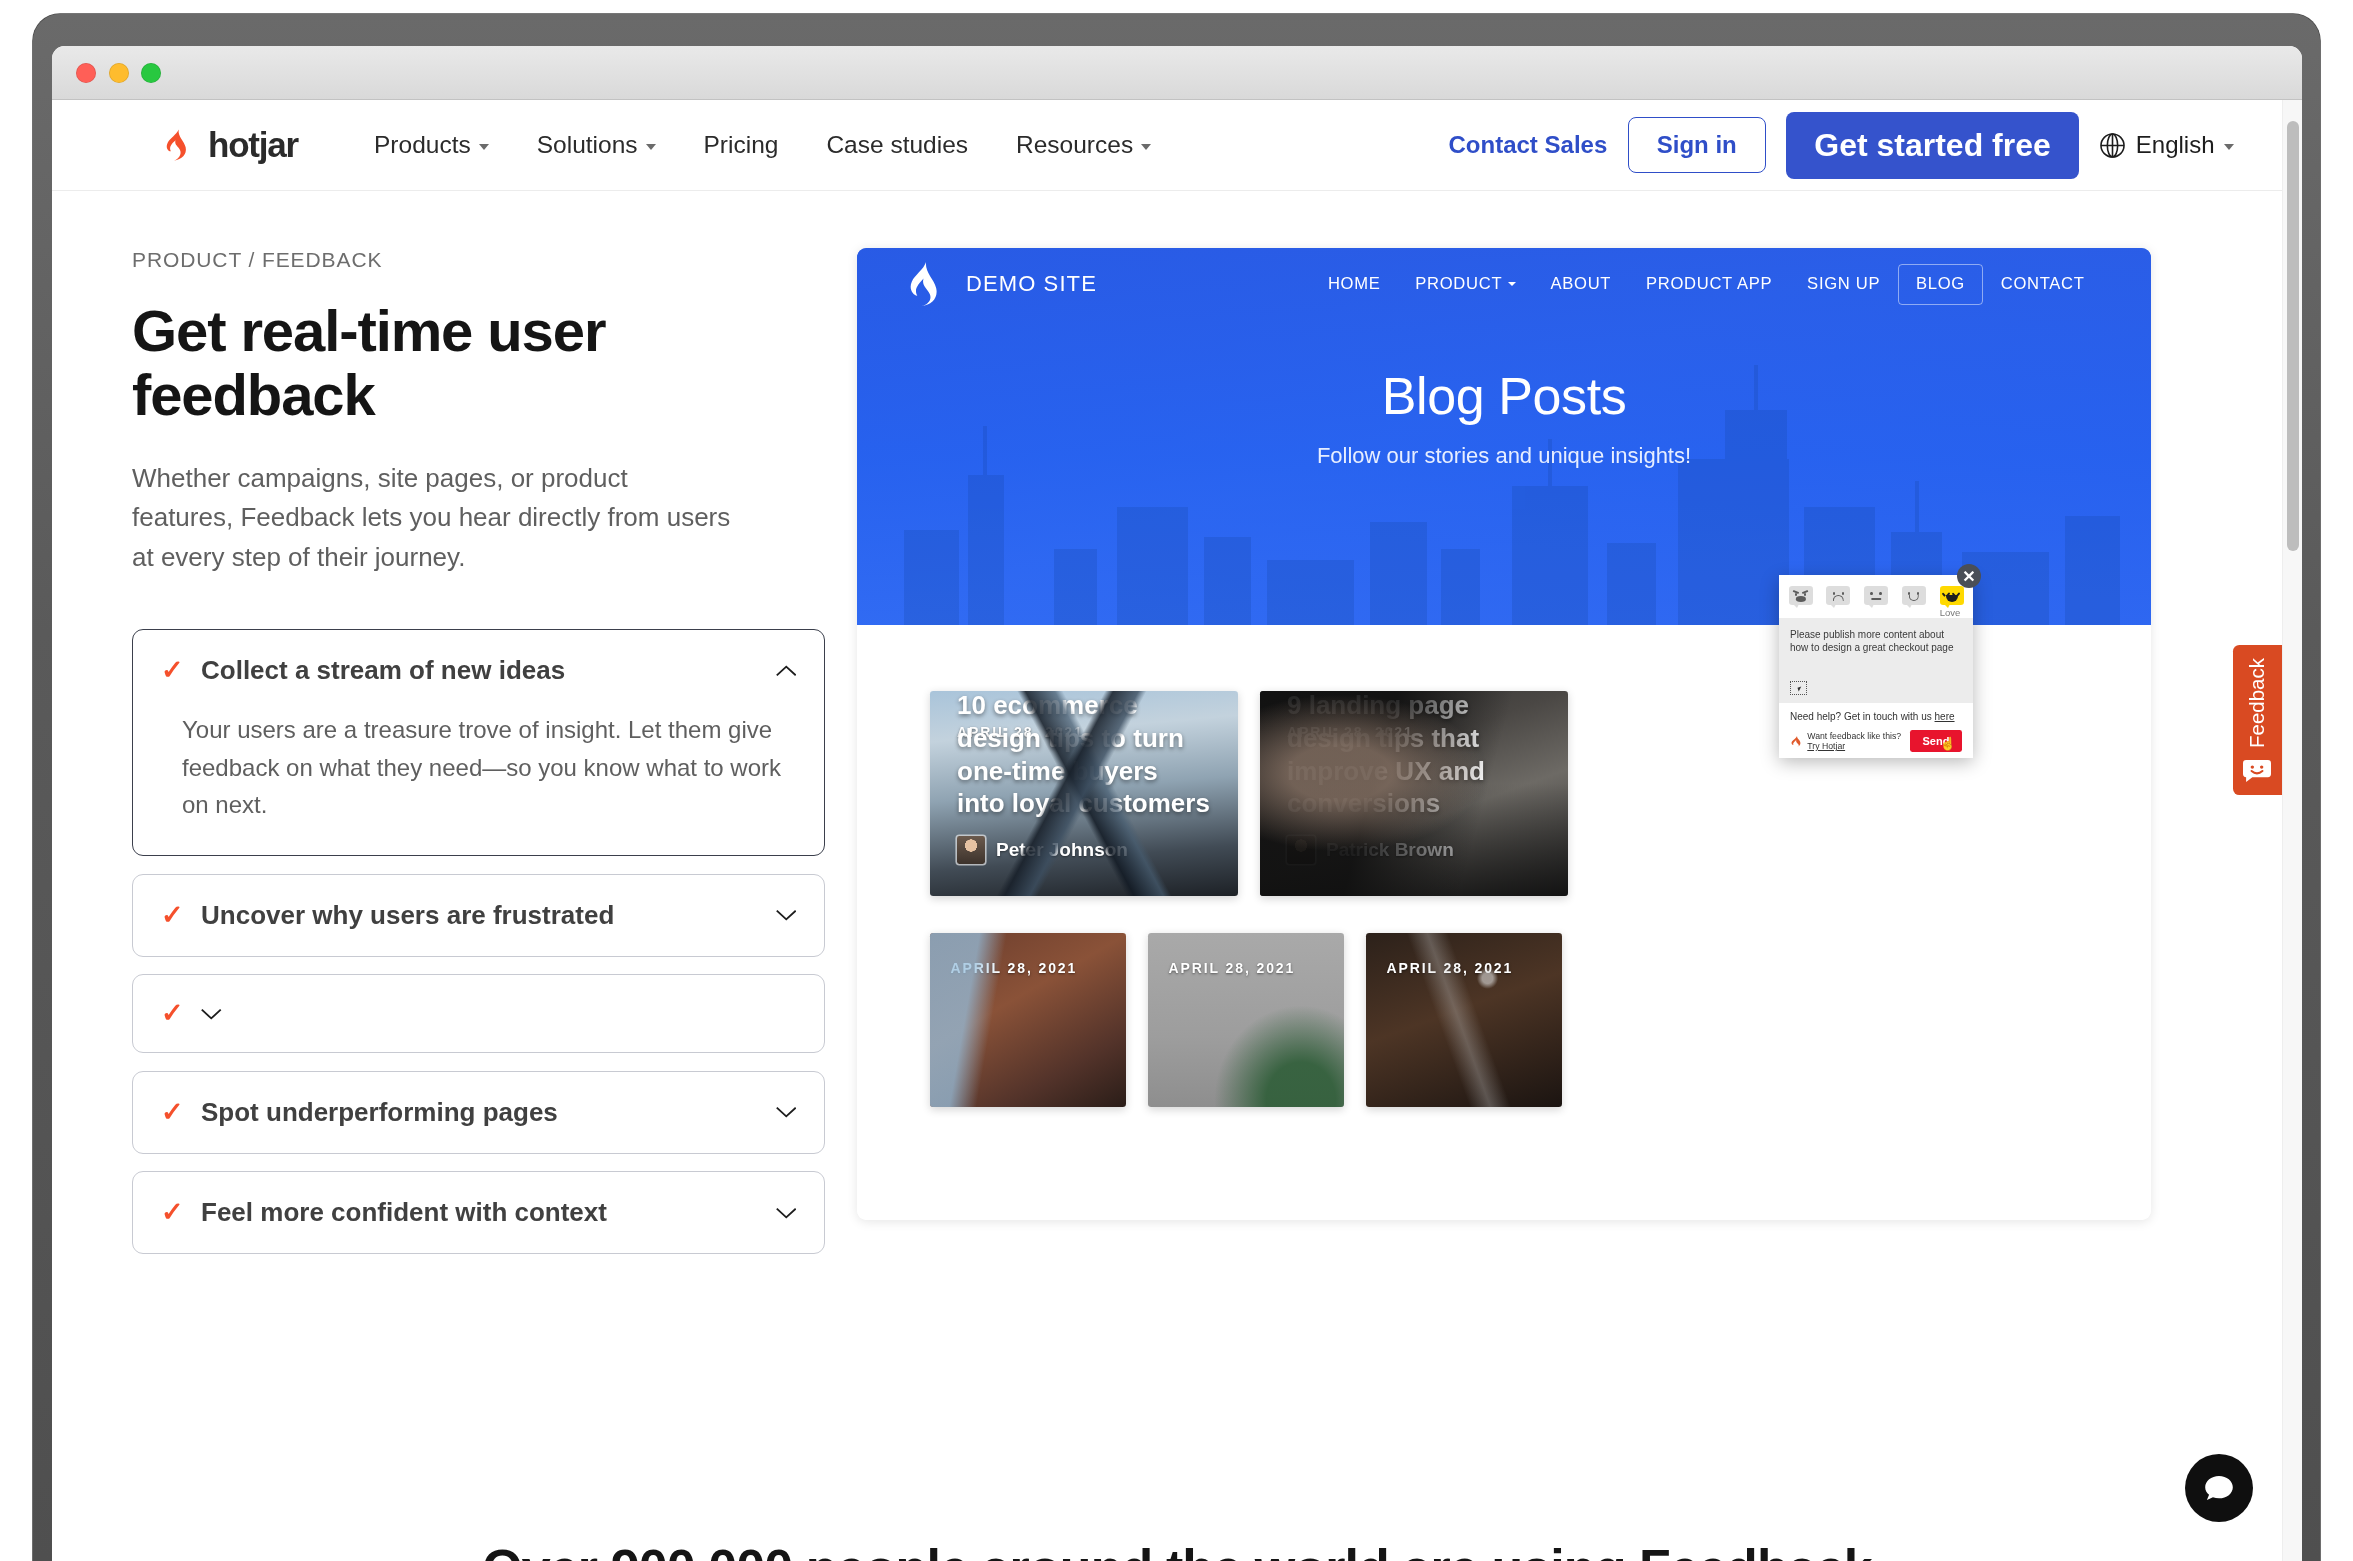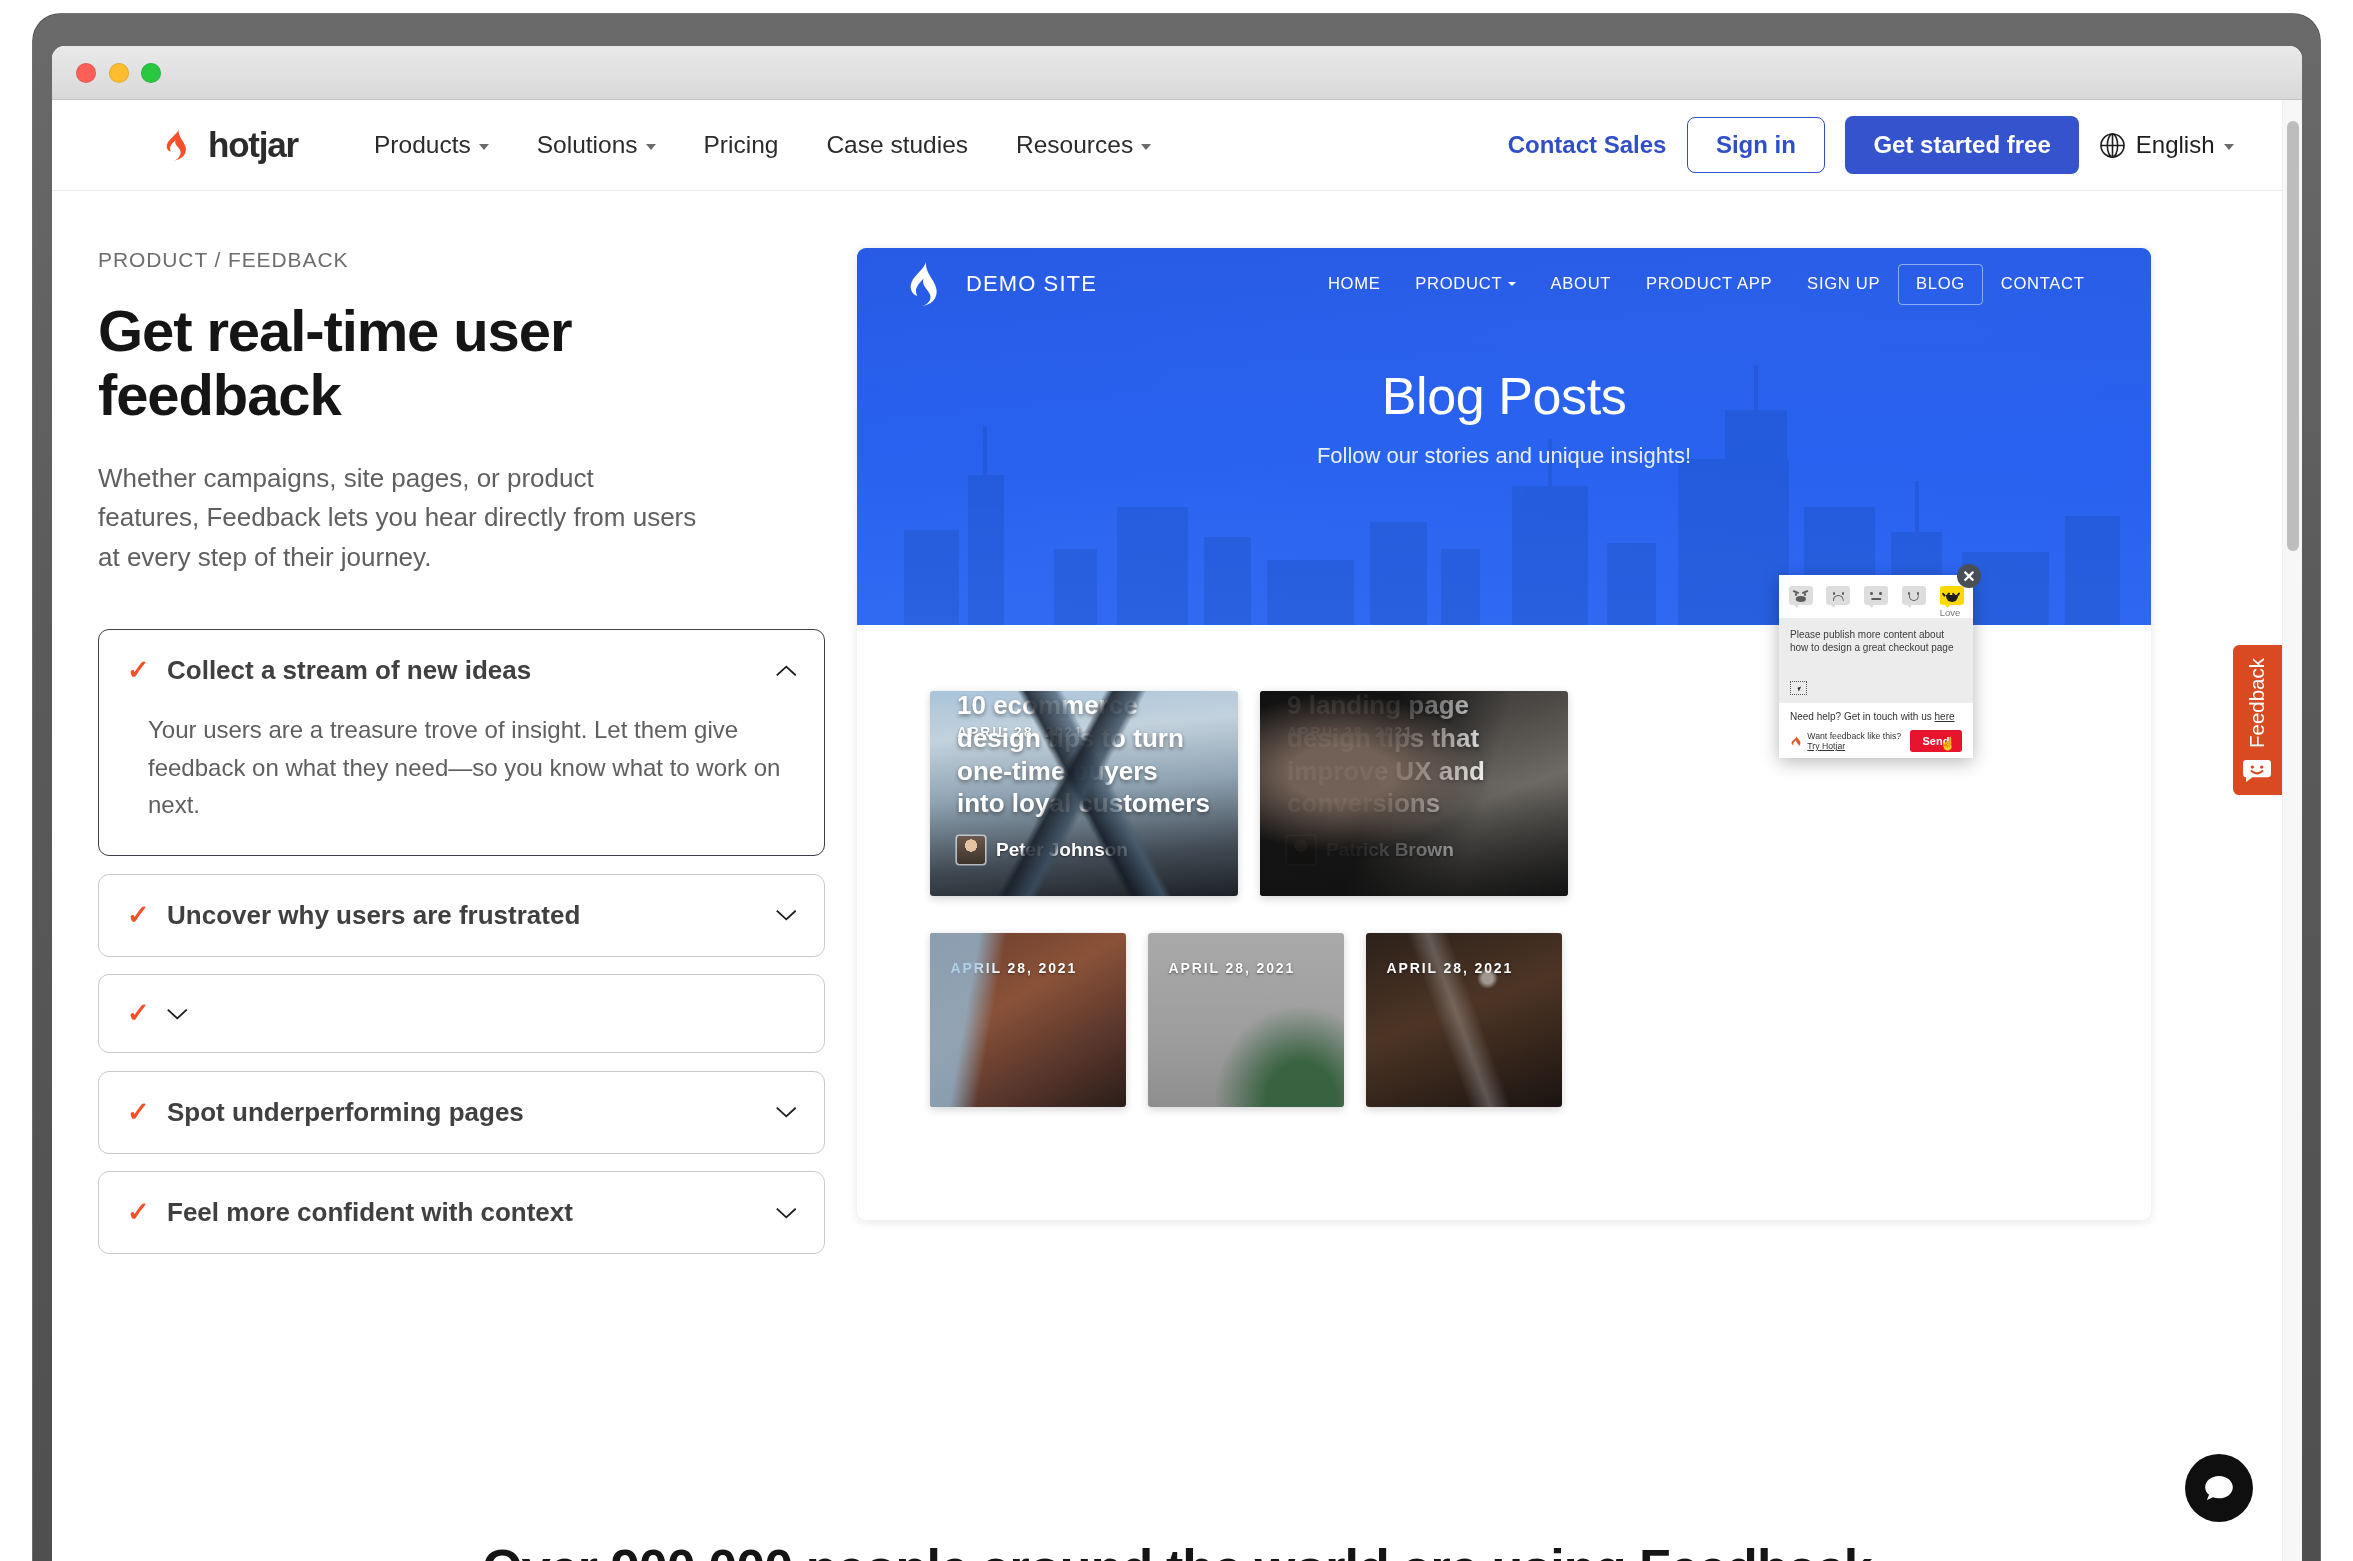--- a/index.html
+++ b/index.html
@@ -101,37 +101,37 @@
   #nav-right { margin-left: auto; display: flex; align-items: center; gap: 20.5px; }
   #contact-sales {
     font-size: 24px; font-weight: 700; color: #2f4ec8; cursor: pointer; white-space: nowrap;
   }
   #signin-btn {
     font-size: 24px; font-weight: 700; color: #2f4ec8;
     border: 1.6px solid #2f4ec8; border-radius: 8px;
     padding: 13.4px 28px; background: #fff; cursor: pointer; white-space: nowrap;
   }
   #getstarted-btn {
-    font-size: 24px; font-weight: 700; color: #fff;
+    font-size: 32px; font-weight: 700; color: #fff;
     background: #3553cc; border-radius: 8px;
     padding: 15px 28px; cursor: pointer; white-space: nowrap;
   }
   #lang-picker { display: flex; align-items: center; gap: 9.5px; cursor: pointer; }
   #lang-label { font-size: 24px; color: #1d1d1d; }
   .globe { width: 27px; height: 27px; }
 
   
   #content {
     position: relative;
     display: flex;
     padding: 57px 0 0 0;
   }
 
   
-  #left-col { width: 805px; padding-left: 46px; padding-right: 32px; }
+  #left-col { width: 805px; padding-left: 80px; padding-right: 32px; }
   #eyebrow {
     font-size: 21px; letter-spacing: 0.9px; color: #6d6d6d; font-weight: 400;
     margin-bottom: 27px;
   }
   #hero-title {
     font-size: 58px; line-height: 1.1; font-weight: 700; color: #151515;
     letter-spacing: -1.1px; max-width: 521px; margin-bottom: 32px;
   }
   #hero-sub {
     font-size: 26px; line-height: 1.52; color: #5f5f5f; max-width: 600px;

